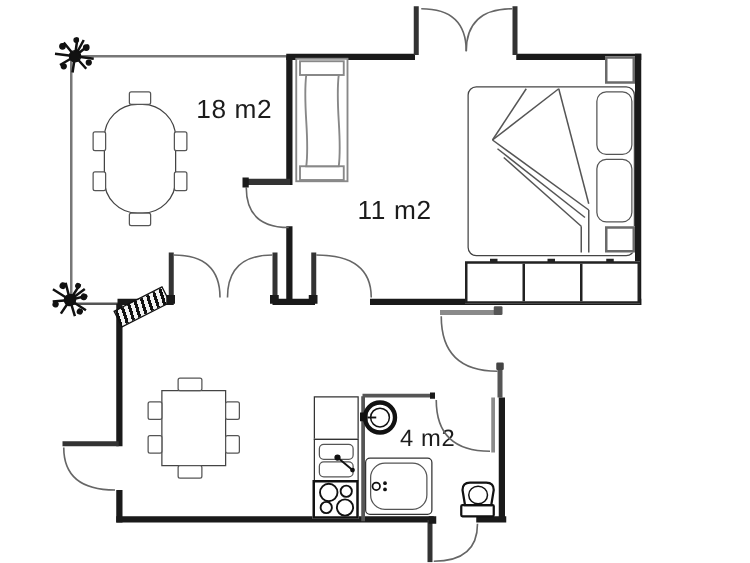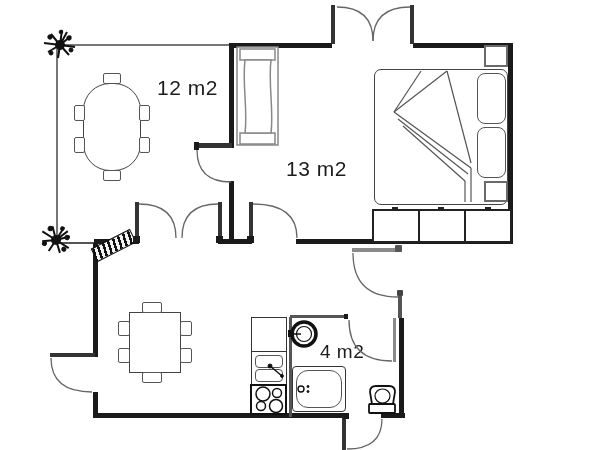--- a/index.html
+++ b/index.html
@@ -66,22 +66,22 @@
   <div class="leaf" style="left:218px;top:202px;width:4px;height:38px;"></div>
   <div class="leaf" style="left:249px;top:202px;width:4px;height:38px;"></div>
   <div class="leaf" style="left:196px;top:143px;width:36px;height:5px;"></div>
   <div class="leafg" style="left:352px;top:248px;width:46px;height:4px;"></div>
   <div class="dot" style="left:395px;top:245px;width:7px;height:7px;background:#555;"></div>
   <div class="dot" style="left:397px;top:290px;width:6px;height:6px;"></div>
   <div class="leafg" style="left:393px;top:318px;width:3px;height:44px;"></div>
   <div class="leaf" style="left:50px;top:353px;width:45px;height:4px;"></div>
   <div class="leaf" style="left:342px;top:416px;width:4px;height:34px;"></div>
 
-  <span class="room-label" style="left:157px;top:76px;">12 m2</span>
-  <span class="room-label" style="left:286px;top:157px;">13 m2</span>
+  <span class="room-label" style="left:157px;top:76px;">18 m2</span>
+  <span class="room-label" style="left:286px;top:157px;">11 m2</span>
   <span class="room-label small" style="left:320px;top:341px;">4 m2</span>
 
   <div class="furn" style="left:83px;top:83px;width:58px;height:88px;border-radius:27px;"></div>
   <div class="chair" style="left:103px;top:73px;width:18px;height:11px;"></div>
   <div class="chair" style="left:103px;top:170px;width:18px;height:11px;"></div>
   <div class="chair" style="left:74px;top:105px;width:11px;height:16px;"></div>
   <div class="chair" style="left:74px;top:137px;width:11px;height:16px;"></div>
   <div class="chair" style="left:139px;top:105px;width:11px;height:16px;"></div>
   <div class="chair" style="left:139px;top:137px;width:11px;height:16px;"></div>
 

